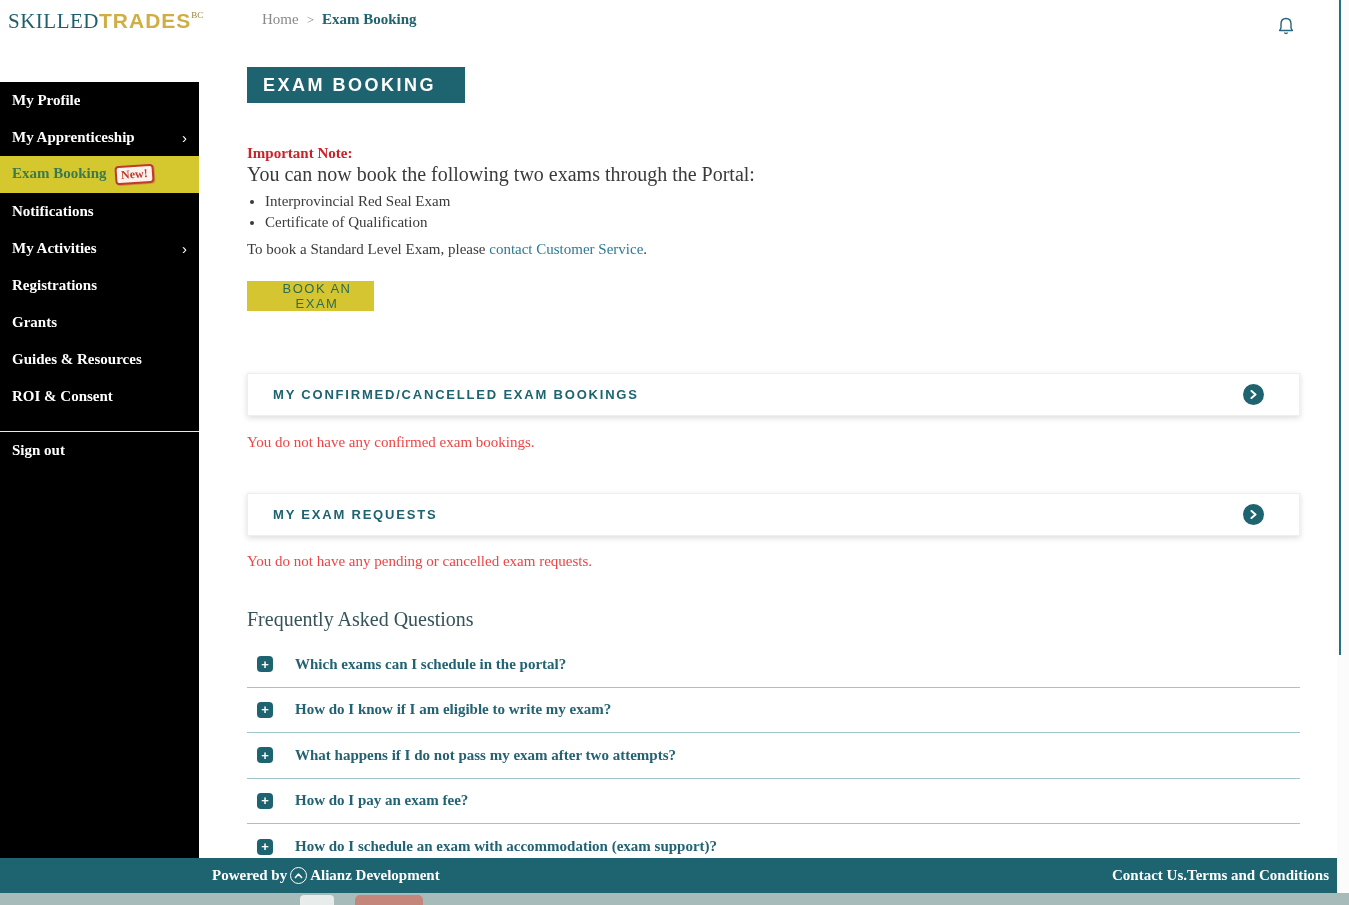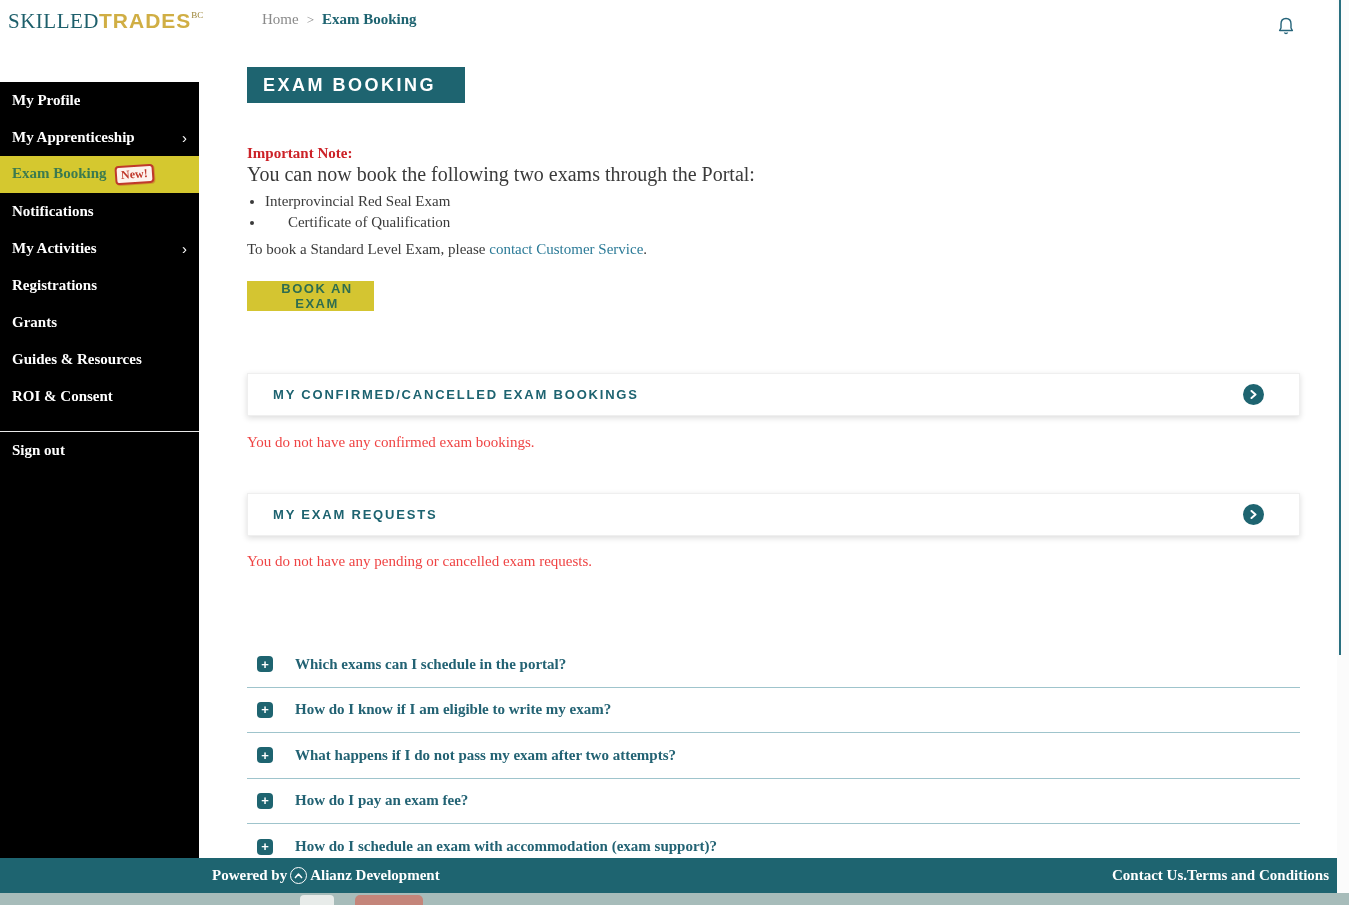--- a/index.html
+++ b/index.html
@@ -30,25 +30,25 @@
   .side-divider { border-top:1px solid #e9e9e9; margin-top:16px; }
 
   
   .main { position:absolute; left:199px; top:50px; width:1138px; height:808px; background:#ffffff; }
   .page-title-box { position:absolute; left:48px; top:17px; width:218px; height:36px; background:#1e6470;
                     color:#ffffff; font-family:"Liberation Sans", sans-serif; font-weight:bold; font-size:18px;
                     letter-spacing:2.5px; display:flex; align-items:center; padding-left:16px; }
   .note-heading { position:absolute; left:48px; top:95px; color:#cc2127; font-weight:bold; font-size:15px; }
   .note-body { position:absolute; left:48px; top:113px; color:#3a3a3a; font-size:20px;font-family:Liberation Serif, serif; }
   .note-bullets { position:absolute; left:66px; top:143px; color:#3a3a3a; font-size:15px; }
-  .note-bullets li { margin-bottom:4px;text-align:right; }
+  .note-bullets li { margin-bottom:4px; }
   .note-standard { position:absolute; left:48px; top:191px; color:#3a3a3a; font-size:15px; }
   .note-standard a { color:#2b7a97; text-decoration:none; cursor:pointer; }
   .book-btn { position:absolute; left:48px; top:231px; width:127px; height:30px; background:#d4c531;
-              border:none; color:#2f6d4f; font-family:"Liberation Sans", sans-serif; font-weight:bold;
+              border:none; color:#2f6d4f; font-family:"Liberation Sans", sans-serif; font-weight:normal;
               font-size:13px; letter-spacing:1.5px; cursor:pointer; display:flex; align-items:center; padding-left:13px; }
 
   .section-bar { position:absolute; left:48px; width:1053px; height:43px; background:#ffffff;
                  border:1px solid #efefef; box-shadow:0 2px 6px rgba(0,0,0,.14);
                  display:flex; align-items:center; justify-content:space-between;
                  padding:0 25px; cursor:pointer; }
   .section-bar.s1 { top:323px; }
   .section-bar.s2 { top:443px; }
   .section-title { font-family:"Liberation Sans", sans-serif; font-weight:bold; font-size:13px;
                    letter-spacing:1.8px; color:#1d6370; }
@@ -166,20 +166,21 @@
     <div class="section-bar s2">
       <span class="section-title">MY EXAM REQUESTS</span>
       <span class="circle-chev">
         <svg width="9" height="9" viewBox="0 0 9 9">
             <polyline points="2.5,1 6.5,4.5 2.5,8" fill="none" stroke="#ffffff" stroke-width="2" stroke-linecap="round" stroke-linejoin="round"></polyline>
           </svg>
       </span>
     </div>
     <div class="empty-msg m2">You do not have any pending or cancelled exam requests.</div>
 
+    <div class="faq-heading">Frequently Asked Questions</div>
     <div class="faq-list">
       <div class="faq-row">
         <span class="plus-icon">+</span>
         <span class="faq-q">Which exams can I schedule in the portal?</span>
       </div>
       <div class="faq-row">
         <span class="plus-icon">+</span>
         <span class="faq-q">How do I know if I am eligible to write my exam?</span>
       </div>
       <div class="faq-row">

